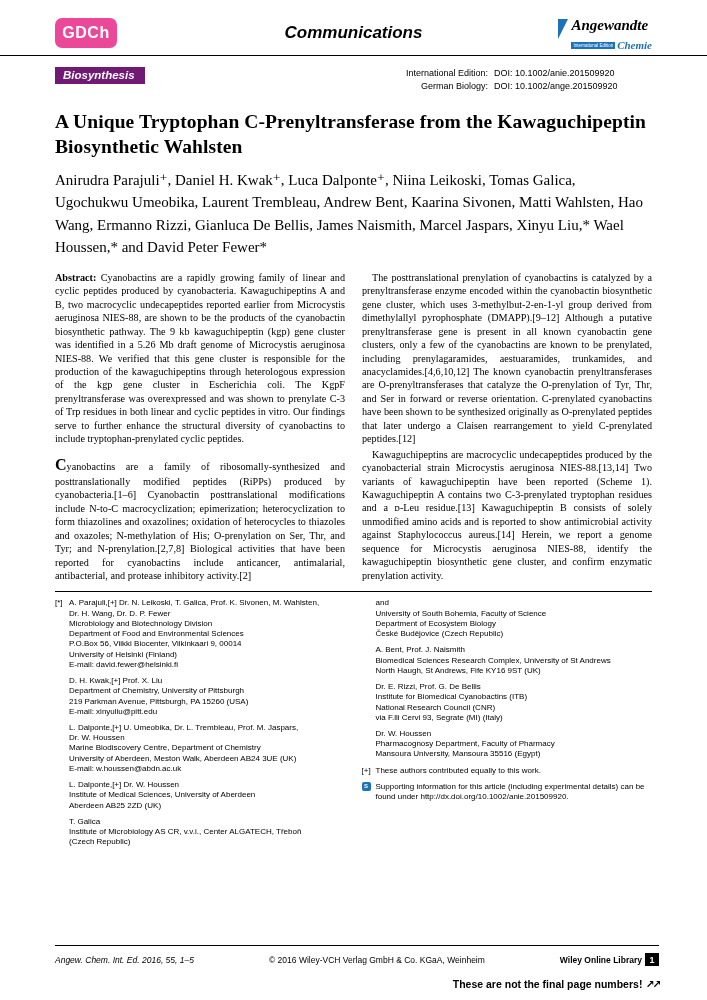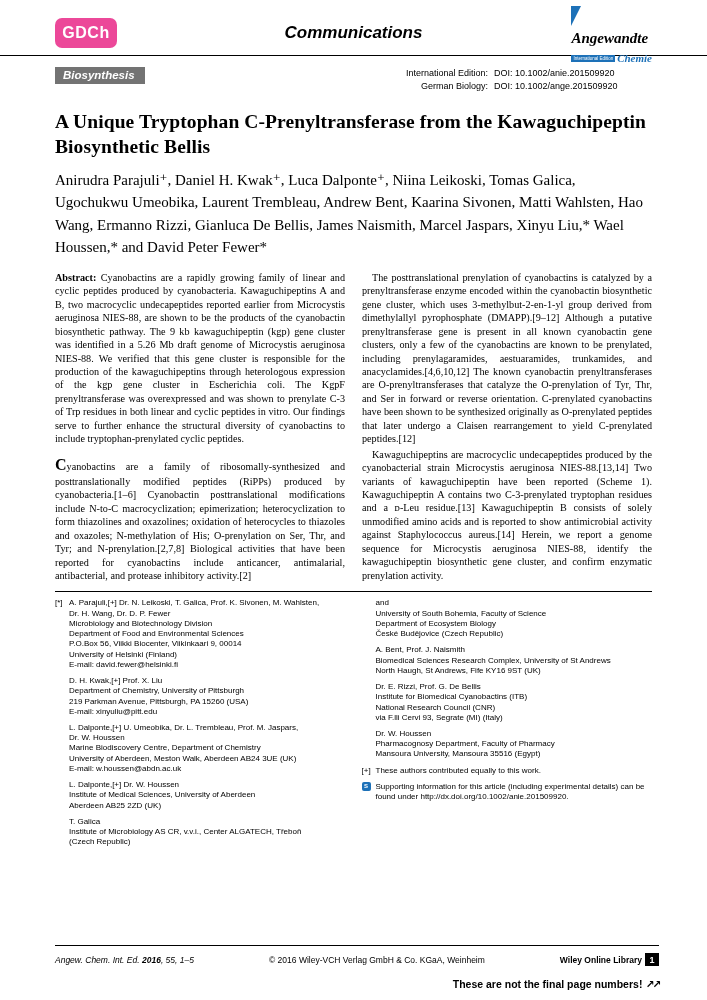--- a/index.html
+++ b/index.html
@@ -14,31 +14,31 @@
   .masthead { position:relative; height:38px; display:flex; align-items:center; }
   .gdch-logo {
     width:62px; height:30px; background:#ec4899; border-radius:7px;
     display:flex; align-items:center; justify-content:center;
     color:#fff; font:bold 16px "Liberation Sans","DejaVu Sans",sans-serif; letter-spacing:.5px;
   }
   .section-title {
     position:absolute; left:50%; transform:translateX(-50%);
     font:bold italic 17px "Liberation Sans","DejaVu Sans",sans-serif; font-style:italic;
   }
-  .angew-logo { margin-left:auto; display:flex; align-items:flex-start; gap:3px;flex-direction:column; }
+  .angew-logo { margin-left:auto; display:flex; align-items:flex-start; gap:3px; }
   .angew-triangle { width:0; height:0; border-left:10px solid #1d71b8; border-bottom:20px solid transparent; margin-top:3px; }
   .angew-name { font:bold italic 15px "Liberation Serif","DejaVu Serif",serif; font-style:italic; line-height:1; }
   .angew-sub { display:flex; align-items:center; gap:2px; margin-top:6px; justify-content:flex-end; }
   .angew-intl { background:#1d71b8; color:#fff; font:4.5px "Liberation Sans","DejaVu Sans",sans-serif; padding:1px 2px; }
   .angew-chemie { color:#1d71b8; font:bold italic 11px "Liberation Serif","DejaVu Serif",serif; font-style:italic; line-height:1; }
   .head-rule { border-top:1px solid #000; margin:3px -55px 0 -55px; }
   
   .banner { margin-top:11px; display:flex; justify-content:space-between; align-items:flex-start; }
   .category-box {
-    background:#737373; color:#fff; padding:2px 10px 3px 8px;
+    background:#701a75; color:#fff; padding:2px 10px 3px 8px;
     font:bold italic 11.5px "Liberation Sans","DejaVu Sans",sans-serif; font-style:italic;
   }
   .editions { font:9px "Liberation Sans","DejaVu Sans",sans-serif; line-height:1.45; }
   .edition-row { display:flex; justify-content:flex-end; }
   .ed-label { text-align:left; }
   .ed-doi { width:158px; text-align:left; margin-left:6px; }
   
   .title { margin-top:16px; font-weight:bold; font-size:19.5px; line-height:1.3; letter-spacing:.1px; }
   .authors { margin-top:9px; font-size:15px; line-height:1.5; }
   
@@ -64,21 +64,21 @@
     display:flex; align-items:center; justify-content:center;
   }
   
   .footer-area {
     position:absolute; left:55px; right:48px; bottom:34px;
     background:#fff; border-top:0.8px solid #000; padding-top:7px;
     display:flex; align-items:center; justify-content:space-between;
     font:8.5px "Liberation Sans","DejaVu Sans",sans-serif;
   }
   .cite { font-style:italic; }
-  .cite .yr { font-weight:bold; }
+  .cite .yr { font-weight:normal; }
   .library { display:flex; align-items:center; gap:3px; }
   .wol { font-weight:bold; }
   .pageno {
     background:#000; color:#fff; width:14px; height:13px;
     display:flex; align-items:center; justify-content:center; font-weight:bold; font-size:9px;
   }
   .final-note {
     position:absolute; right:48px; bottom:10px;
     font:bold 10.5px "Liberation Sans","DejaVu Sans",sans-serif;
   }
@@ -114,21 +114,21 @@
         <span class="ed-label">International Edition:</span>
         <span class="ed-doi">DOI: 10.1002/anie.201509920</span>
       </div>
       <div class="edition-row">
         <span class="ed-label">German Biology:</span>
         <span class="ed-doi">DOI: 10.1002/ange.201509920</span>
       </div>
     </div>
   </div>
 
-  <h1 class="title">A Unique Tryptophan C-Prenyltransferase from the Kawaguchipeptin Biosynthetic Bellis</h1>
+  <h1 class="title">A Unique Tryptophan C-Prenyltransferase from the Kawaguchipeptin Biosynthetic Wahlsten</h1>
   <p class="authors">Anirudra Parajuli⁺, Daniel H. Kwak⁺, Luca Dalponte⁺, Niina Leikoski, Tomas Galica, Ugochukwu Umeobika, Laurent Trembleau, Andrew Bent, Kaarina Sivonen, Matti Wahlsten, Hao Wang, Ermanno Rizzi, Gianluca De Bellis, James Naismith, Marcel Jaspars, Xinyu Liu,* Wael Houssen,* and David Peter Fewer*</p>
 
   <div class="columns">
     <div class="col">
       <p class="abstract"><span class="abs-label">Abstract:</span> <span>Cyanobactins are a rapidly growing family of linear and cyclic peptides produced by cyanobacteria. Kawaguchipeptins A and B, two macrocyclic undecapeptides reported earlier from Microcystis aeruginosa NIES-88, are shown to be the products of the cyanobactin biosynthetic pathway. The 9 kb kawaguchipeptin (kgp) gene cluster was identified in a 5.26 Mb draft genome of Microcystis aeruginosa NIES-88. We verified that this gene cluster is responsible for the production of the kawaguchipeptins through heterologous expression of the kgp gene cluster in Escherichia coli. The KgpF prenyltransferase was overexpressed and was shown to prenylate C-3 of Trp residues in both linear and cyclic peptides in vitro. Our findings serve to further enhance the structural diversity of cyanobactins to include tryptophan-prenylated cyclic peptides.</span></p>
       <p class="body-par first"><span class="lead-initial">C</span><span>yanobactins are a family of ribosomally-synthesized and posttranslationally modified peptides (RiPPs) produced by cyanobacteria.[1–6] Cyanobactin posttranslational modifications include N-to-C macrocyclization; epimerization; heterocyclization to form thiazolines and oxazolines; oxidation of heterocycles to thiazoles and oxazoles; N-methylation of His; O-prenylation on Ser, Thr, and Tyr; and N-prenylation.[2,7,8] Biological activities that have been reported for cyanobactins include anticancer, antimalarial, antibacterial, and protease inhibitory activity.[2]</span></p>
     </div>
     <div class="col">
       <p class="body-par indent">The posttranslational prenylation of cyanobactins is catalyzed by a prenyltransferase enzyme encoded within the cyanobactin biosynthetic gene cluster, which uses 3-methylbut-2-en-1-yl group derived from dimethylallyl pyrophosphate (DMAPP).[9–12] Although a putative prenyltransferase gene is present in all known cyanobactin gene clusters, only a few of the cyanobactins are known to be prenylated, including prenylagaramides, aestuaramides, trunkamides, and anacyclamides.[4,6,10,12] The known cyanobactin prenyltransferases are O-prenyltransferases that catalyze the O-prenylation of Tyr, Thr, and Ser in forward or reverse orientation. C-prenylated cyanobactins have been shown to be synthesized originally as O-prenylated peptides that later undergo a Claisen rearrangement to yield C-prenylated peptides.[12]</p>
       <p class="body-par indent">Kawaguchipeptins are macrocyclic undecapeptides produced by the cyanobacterial strain Microcystis aeruginosa NIES-88.[13,14] Two variants of kawaguchipeptin have been reported (Scheme 1). Kawaguchipeptin A contains two C-3-prenylated tryptophan residues and a ᴅ-Leu residue.[13] Kawaguchipeptin B consists of solely unmodified amino acids and is reported to show antimicrobial activity against Staphylococcus aureus.[14] Herein, we report a genome sequence for Microcystis aeruginosa NIES-88, identify the kawaguchipeptin biosynthetic gene cluster, and confirm enzymatic prenylation activity.</p>

